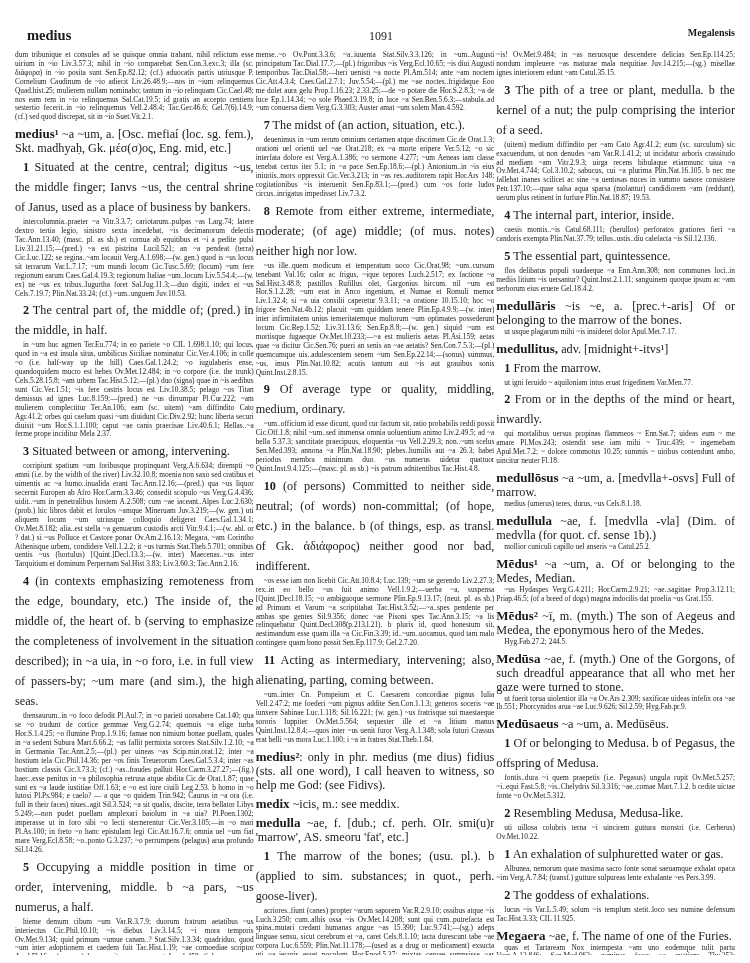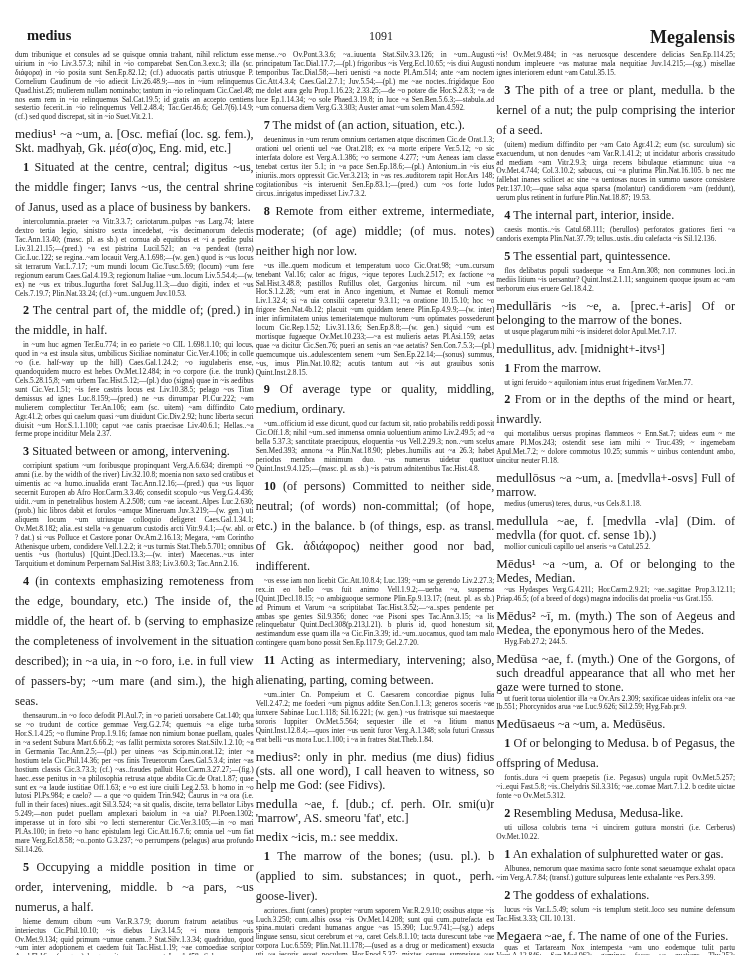--- a/index.html
+++ b/index.html
@@ -1,25 +1,25 @@
 <!DOCTYPE html>
 <html><head>
 <meta charset="utf-8">
 <style>
   html, body { margin: 0; padding: 0; background: #ffffff; }
   body { width: 750px; height: 963px; overflow: hidden; position: relative; color: #1a1a1a;
          font-family: "Liberation Serif", "DejaVu Serif", serif; }
   .header { position: absolute; top: 27px; left: 15px; right: 15px; height: 20px; margin-left: 12px; }
   .guide-left { position: absolute; left: 0; top: 0; font-weight: bold; font-size: 14.5px; }
   .page-num { position: absolute; left: 50%; transform: translateX(-50%); top: 2px; font-size: 12px; }
-  .guide-right { position: absolute; right: 0; top: 0; font-weight: bold; font-size: 18px; }
+  .guide-right { position: absolute; right: 0; top: 0; font-weight: bold; font-size: 10px; }
   .columns { position: absolute; top: 50px; left: 15px; width: 720px; height: 905px; display: flex; gap: 2px; }
   .col { flex: 1 1 0; overflow: hidden; text-align: justify; }
   .head-line { font-size: 12.2px; line-height: 14px; margin-top: 5px; text-indent: 0; }
-  .hw { font-weight: normal; font-size: 13px; }
+  .hw { font-weight: bold; font-size: 13px; }
   .sense { font-size: 12.2px; line-height: 20px; text-indent: 8px; margin-top: 2px; }
   .sense .num { font-weight: bold; }
   .cit { font-size: 7.4px; line-height: 8.9px; text-indent: 8px; margin: 1px 0 2px 0; color: #222; }
   .cont { text-indent: 0; }
 </style>
 </head>
 <body>
 
 <div class="header">
   <span class="guide-left">medius</span>
@@ -49,22 +49,22 @@
       <div class="cit">deuenimus in ~um rerum omnium certamen atque discrimen Cic.de Orat.1.3; orationi uel orienti uel ~ae Orat.218; ex ~a morte eripere Ver.5.12; ~o sic interfata dolore est Verg.A.1.386; ~o sermone 4.277; ~um Aeneas iam classe tenebat certus iter 5.1; in ~a pace Sen.Ep.18.6;—(pl.) Antonium..in ~is eius iniuriis..mors oppressit Cic.Ver.3.213; in ~as res..auditorem rapit Hor.Ars 148; cogitationibus ~is interuenit Sen.Ep.83.1;—(pred.) cum ~os forte ludos circus..inrigatus impedisset Liv.7.3.2.</div>
       <div class="sense"><span class="num">8</span><span> Remote from either extreme, intermediate, moderate; (of age) middle; (of mus. notes) neither high nor low.</span></div>
       <div class="cit">~us ille..quem modicum et temperatum uoco Cic.Orat.98; ~um..cursum tenebant Val.16; calor ac frigus, ~ique tepores Luch.2.517; ex factione ~a Sal.Hist.3.48.8; pastillos Rufillus olet, Gargonius hircum. nil ~um est Hor.S.1.2.28; ~um erat in Anco ingenium, et Numae et Romuli memor Liv.1.32.4; si ~a uia consilii caperetur 9.3.11; ~a oratione 10.15.10; hoc ~o frigore Sen.Nat.4b.12; placuit ~um quiddam tenere Plin.Ep.4.9.9;—(w. inter) inter infirmitatem unius temeritatemque multorum ~um optimates possederunt locum Cic.Rep.1.52; Liv.31.13.6; Sen.Ep.8.8;—(w. gen.) siquid ~um est mortisque fugaeque Ov.Met.10.233;—~a est mulieris aetas Pl.Asi.159; aetas quae ~a dicitur Cic.Sen.76; pueri an senis an ~ae aetatis? Sen.Con.7.5.3;—(pl.) quemcumque uis..adulescentem senem ~um Sen.Ep.22.14;—(sonus) summus, ~us, imus Plin.Nat.10.82; acutis tantum aut ~is aut grauibus sonis Quint.Inst.2.8.15.</div>
       <div class="sense"><span class="num">9</span><span> Of average type or quality, middling, medium, ordinary.</span></div>
       <div class="cit">~um..officium id esse dicunt, quod cur factum sit, ratio probabilis reddi possit Cic.Off.1.8; nihil ~um..sed immensa omnia uoluentium animo Liv.2.49.5; ad ~a bella 5.37.3; sanctitate praecipuus, eloquentia ~us Vell.2.29.3; non..~um scelus Sen.Med.393; annona ~a Plin.Nat.18.90; plebes..humilis aut ~a 26.3; habet periodus membra minimum duo. ~us numerus uidetur quattuor Quint.Inst.9.4.125;—(masc. pl. as sb.) ~is patrum adnitentibus Tac.Hist.4.8.</div>
       <div class="sense"><span class="num">10</span><span> (of persons) Committed to neither side, neutral; (of words) non-committal; (of hope, etc.) in the balance. b (of things, esp. as transl. of Gk. ἀδιάφορος) neither good nor bad, indifferent.</span></div>
       <div class="cit">~os esse iam non licebit Cic.Att.10.8.4; Luc.139; ~um se gerendo Liv.2.27.3; rex..in eo bello ~us fuit animo Vell.1.9.2;—uerba ~a, suspensa [Quint.]Decl.18.15; ~o ambiguoque sermone Plin.Ep.9.13.17; (neut. pl. as sb.) ad Primum et Varum ~a scriptitabat Tac.Hist.3.52;—~a..spes pendente per ambas spe gentes Sil.9.356; donec ~ae Pisoni spes Tac.Ann.3.15; ~a lis relinquebatur Quint.Decl.308(p.213,l.21).   b pluris id, quod honestum sit, aestimandum esse quam illa ~a Cic.Fin.3.39; id..~um..uocamus, quod tam malo contingere quam bono possit Sen.Ep.117.9; Gel.2.7.20.</div>
       <div class="sense"><span class="num">11</span><span> Acting as intermediary, intervening; also, alienating, parting, coming between.</span></div>
       <div class="cit">~um..inter Cn. Pompeium et C. Caesarem concordiae pignus Iulia Vell.2.47.2; me foederi ~um pignus addite Sen.Con.1.1.3; generos soceris ~ae iunxere Sabinae Luc.1.118; Sil.16.221; (w. gen.) ~us fratrisque sui maestaeque sororis Iuppiter Ov.Met.5.564; sequester ille et ~a litium manus Quint.Inst.12.8.4;—quos inter ~us uenit furor Verg.A.1.348; sola futuri Crassus erat belli ~us mora Luc.1.100; i ~a in fratres Stat.Theb.1.84.</div>
       <div class="head-line"><span class="hw">medius²</span><span>: only in phr. medius (me dius) fidius (sts. all one word), I call heaven to witness, so help me God: (see Fidivs).</span></div>
+      <div class="head-line"><span class="hw">medix</span><span> ~icis, m.: see meddix.</span></div>
       <div class="head-line"><span class="hw">medulla</span><span> ~ae, f. [dub.; cf. perh. OIr. smi(u)r 'marrow', AS. smeoru 'fat', etc.]</span></div>
-      <div class="head-line"><span class="hw">medix</span><span> ~icis, m.: see meddix.</span></div>
       <div class="sense"><span class="num">1</span><span> The marrow of the bones; (usu. pl.). b (applied to sim. substances; in quot., perh. goose-liver).</span></div>
       <div class="cit">acriores..fiunt (canes) propter ~arum saporem Var.R.2.9.10; ossibus atque ~is Luch.3.250; cum..albis ossa ~is Ov.Met.14.208; sunt qui cum..putrefacta est spina..mutari credant humanas angue ~as 15.390; Luc.9.741;—(sg.) adeps linguae sensu, sicut cerebrum et ~a, caret Cels.8.1.10; tacta durescunt tabe ~ae corpora Luc.6.559; Plin.Nat.11.178;—(used as a drug or medicament) exsucta uti ~a..iecoris esset poculum Hor.Epod.5.37; mixtas ceruae sumpsisse ~as Ov.Ars 3.215; ~am ceruinam Cels.4.22.3; bubula ~a Col.6.12.5; alii ~as crurum quaerunt Plin.Nat.28.4.   b mollior anseris ~a Priap.64.1.</div>
       <div class="sense"><span class="num">2</span><span> (transf.) One's inmost part, vitals; esp. (regarded as the seat of deep thought and emotion) the depths of the mind, the heart.</span></div>
       <div class="cit">ergo perii, quoi ~as lassitudo perbibit Pl.St.340; defessus ..omnibus ~is Catul.58b.8; non..certius accipiet damnum propiusue ~is Hor.Ep.1.10.28; te..suis iurat caram magis esse ~is [Tib.]3.1.25; in proprias animam transferre ~as Man.5.624; fixam potius ~is famem detrahe Sen.Ep.94.6.   b in ~is populi Romani ac uisceribus haerebant Cic.Phil.1.36; quae 'mihi sunt inclusa ~is', sit modo, ut scribis, locus tradendi Att.15.4.3; de te, qui mihi haeres in ~is Fam.15.16.2; acrior..ignis mollibus ardet in ~is Catul.45.16; est mollis flamma ~as Verg.A.4.66; ut iacui totis resoluta</div>
     </div>
   <div class="col">
       <div class="cit cont">~is! Ov.Met.9.484; in ~as neruosque descendere delicias Sen.Ep.114.25; nondum impleuere ~as maturae mala nequitiae Juv.14.215;—(sg.) misellae ignes interiorem edunt ~am Catul.35.15.</div>
       <div class="sense"><span class="num">3</span><span> The pith of a tree or plant, medulla. b the kernel of a nut; the pulp comprising the interior of a seed.</span></div>
       <div class="cit">(uitem) medium diffindito per ~am Cato Agr.41.2; eum (sc. surculum) sic exacuendum, ut non denudes ~am Var.R.1.41.2; ut incidatur arboris crassitudo ad mediam ~am Vitr.2.9.3; uirga recens bibulaque etiamnunc uiua ~a Ov.Met.4.744; Col.3.10.2; sabucus, cui ~a plurima Plin.Nat.16.105.   b nec me fallebat inanes scilicet ac sine ~a uentosas nuces in summo uasore consistere Petr.137.10;—quae salsa aqua sparsa (molantur) candidiorem ~am (reddunt), uerum plus retinent in furfure Plin.Nat.18.87; 19.53.</div>
       <div class="sense"><span class="num">4</span><span> The internal part, interior, inside.</span></div>
@@ -89,18 +89,18 @@
       <div class="head-line"><span class="hw">Medūsa</span><span> ~ae, f. (myth.) One of the Gorgons, of such dreadful appearance that all who met her gaze were turned to stone.</span></div>
       <div class="cit">ut fuerit torua uiolentior illa ~a Ov.Ars 2.309; saxificae uideas infelix ora ~ae Ib.551; Phorcynidos arua ~ae Luc.9.626; Sil.2.59; Hyg.Fab.pr.9.</div>
       <div class="head-line"><span class="hw">Medūsaeus</span><span> ~a ~um, a. Medūsēus.</span></div>
       <div class="sense"><span class="num">1</span><span> Of or belonging to Medusa. b of Pegasus, the offspring of Medusa.</span></div>
       <div class="cit">fontis..dura ~i quem praepetis (i.e. Pegasus) ungula rupit Ov.Met.5.257; ~i..equi Fast.5.8; ~is..Chelydris Sil.3.316; ~ae..comae Mart.7.1.2.   b cedite uictae fonte ~o Ov.Met.5.312.</div>
       <div class="sense"><span class="num">2</span><span> Resembling Medusa, Medusa-like.</span></div>
       <div class="cit">uti uillosa colubris terna ~i uincirem guttura monstri (i.e. Cerberus) Ov.Met.10.22.</div>
       <div class="sense"><span class="num">1</span><span> An exhalation of sulphuretted water or gas.</span></div>
       <div class="cit">Albunea, nemorum quae maxima sacro fonte sonat saeuamque exhalat opaca ~im Verg.A.7.84; (transf.) gutture sulpureas lente exhalante ~es Pers.3.99.</div>
       <div class="sense"><span class="num">2</span><span> The goddess of exhalations.</span></div>
-      <div class="cit">lucus ~is Var.L.5.49; solum ~is templum stetit..loco seu numine defensum Tac.Hist.3.33; CIL 10.131.</div>
+      <div class="cit">lucus ~is Var.L.5.49; solum ~is templum stetit..loco seu numine defensum Tac.Hist.3.33; CIL 11.925.</div>
       <div class="head-line"><span class="hw">Megaera</span><span> ~ae, f. The name of one of the Furies.</span></div>
       <div class="cit">quas et Tartaream Nox intempesta ~am uno eodemque tulit partu Verg.A.12.846; Sen.Med.963; geminas faces ~a quatiens Thy.252; Petr.124,l.256; Sil.13.432.</div>
       <div class="head-line"><span class="hw">Megalē polis</span><span>: see Megalensis.</span></div>
     </div>
 </div>
 
 </body></html>

